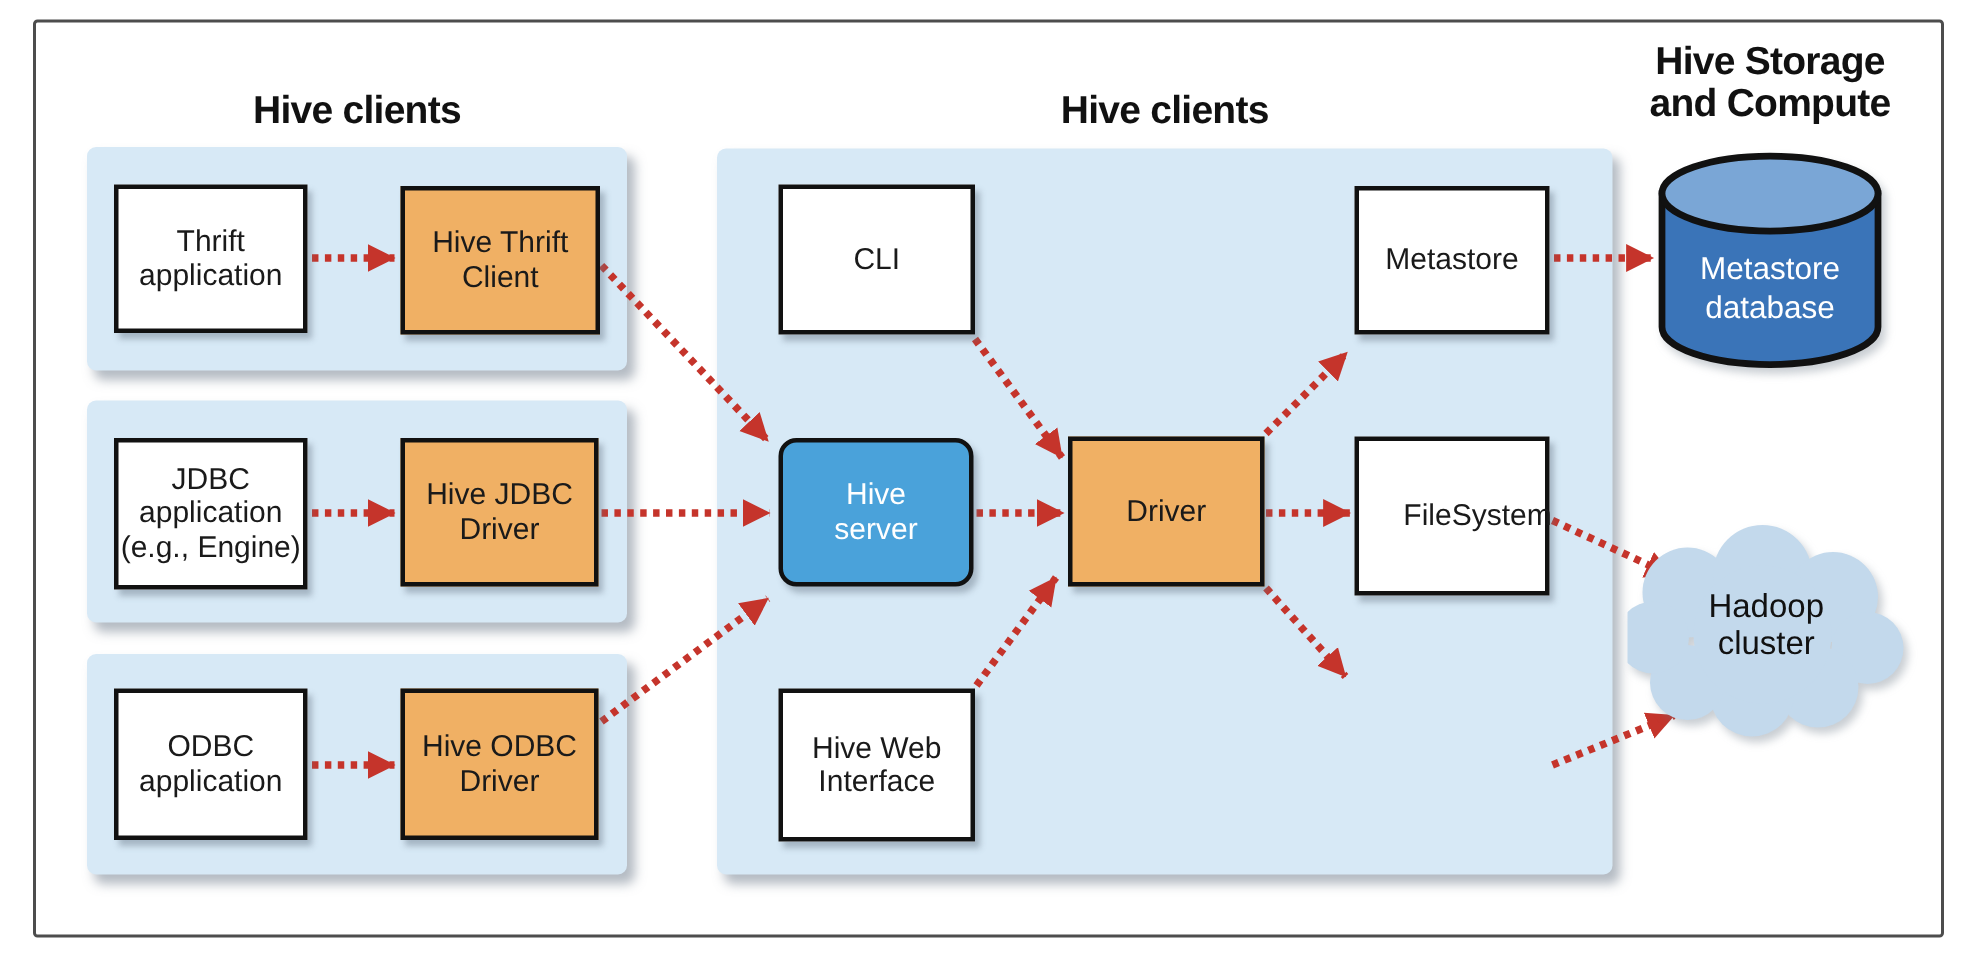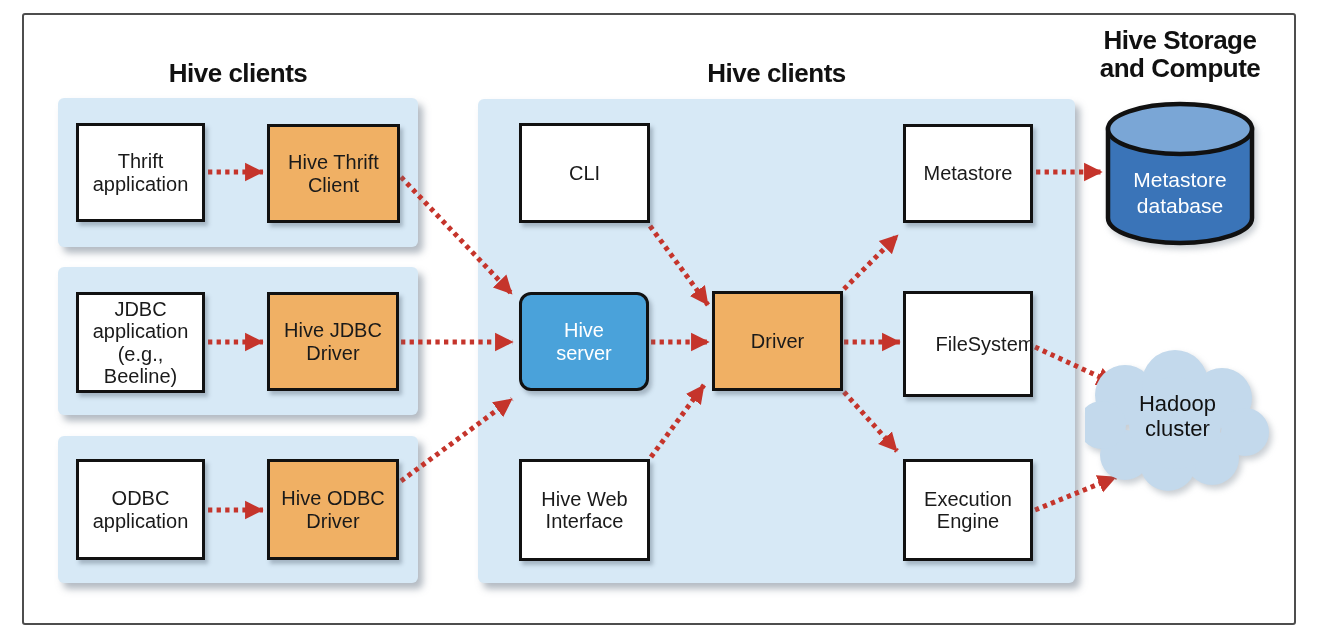--- a/index.html
+++ b/index.html
@@ -80,39 +80,37 @@
       <line x1="1035" y1="510" x2="1116" y2="477" marker-end="url(#ah)"></line>
     </svg>
 
   <div class="node" style="left:76px;top:123px;width:129px;height:99px;">Thrift
 application</div>
   <div class="node orange" style="left:267px;top:124px;width:133px;height:99px;">Hive Thrift
 Client</div>
 
   <div class="node" style="left:76px;top:292px;width:129px;height:101px;">JDBC
 application
-(e.g., Beeline)</div>
+(e.g., Engine)</div>
   <div class="node orange" style="left:267px;top:292px;width:132px;height:99px;">Hive JDBC
 Driver</div>
 
   <div class="node" style="left:76px;top:459px;width:129px;height:101px;">ODBC
 application</div>
   <div class="node orange" style="left:267px;top:459px;width:132px;height:101px;">Hive ODBC
 Driver</div>
 
   <div class="node" style="left:519px;top:123px;width:131px;height:100px;">CLI</div>
   <div class="node blue" style="left:519px;top:292px;width:130px;height:99px;">Hive
 server</div>
   <div class="node orange" style="left:712px;top:291px;width:131px;height:100px;">Driver</div>
   <div class="node" style="left:519px;top:459px;width:131px;height:102px;">Hive Web
 Interface</div>
   <div class="node" style="left:903px;top:124px;width:130px;height:99px;">Metastore</div>
   <div class="node" style="left:903px;top:291px;width:130px;height:106px;padding-left:34px;">FileSystem</div>
-  <div class="node" style="left:903px;top:459px;width:130px;height:102px;">Execution
-Engine</div>
 
   <svg class="shape-svg" style="left:1100px;top:98px;" width="160" height="155">
     <path class="cyl-body" d="M8,31 L8,120 A72,25 0 0 0 152,120 L152,31 Z"></path>
     <ellipse class="cyl-top" cx="80" cy="31" rx="72" ry="25"></ellipse>
   </svg>
   <div class="shape-label cyl-label" style="left:1108px;top:167px;width:144px;">Metastore
 database</div>
 
   <svg class="shape-svg" style="left:1085px;top:350px;" width="195" height="145">
     <g>

